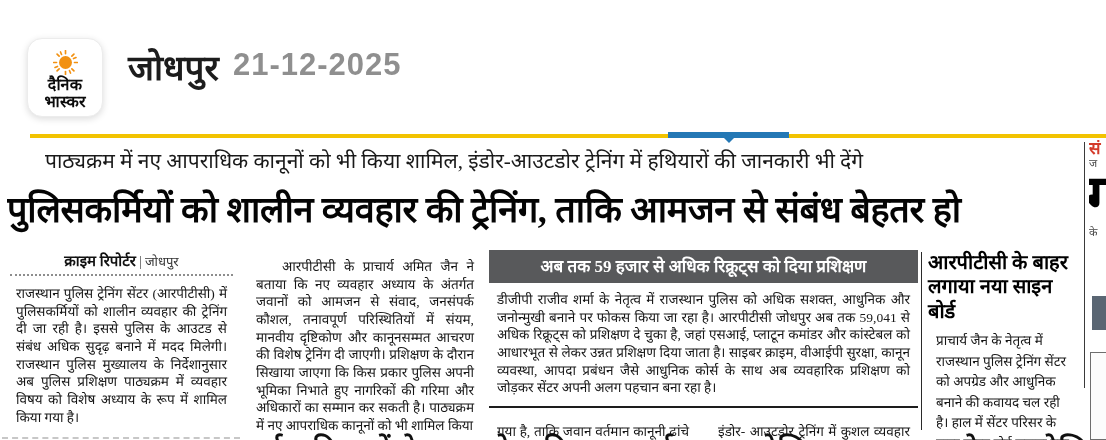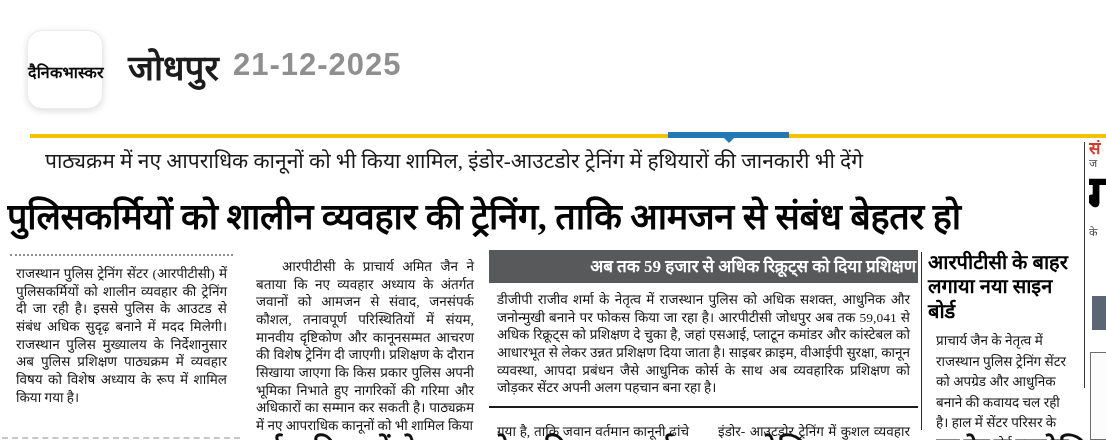--- a/index.html
+++ b/index.html
@@ -1,59 +1,59 @@
 <!DOCTYPE html>
 <html><head>
 <meta charset="utf-8">
 <style>
   html,body{margin:0;padding:0;background:#fff;}
   .page{position:relative;width:1106px;height:440px;background:#ffffff;overflow:hidden;
         font-family:"Liberation Serif","DejaVu Serif",serif;color:#111;}
 
   
-  .logo-card{position:absolute;left:27px;top:30px;width:76px;height:79px;border-radius:15px;
+  .logo-card{position:absolute;left:27px;top:38px;width:76px;height:79px;border-radius:15px;
              background:#fff;border:1px solid #ececec;box-shadow:0 2px 7px rgba(0,0,0,.14);
-             display:flex;flex-direction:row;align-items:center;padding-top:5px;box-sizing:border-box;
-             font-family:"Liberation Sans","DejaVu Sans",sans-serif;cursor:pointer;}
+             display:flex;flex-direction:column;align-items:center;padding-top:5px;box-sizing:border-box;
+             font-family:"Liberation Sans","DejaVu Sans",sans-serif;cursor:pointer;justify-content:center;}
   .sun{width:25px;height:25px;margin-bottom:1px;}
   .logo-line{font-size:16px;font-weight:800;line-height:17px;color:#0b0b0b;letter-spacing:.2px;}
   .city{position:absolute;left:128px;top:43px;font-family:"Liberation Sans","DejaVu Sans",sans-serif;
         font-weight:700;font-size:35px;color:#1c1c1c;}
   .date{position:absolute;left:233px;top:47px;font-family:"Liberation Sans","DejaVu Sans",sans-serif;
         font-weight:700;font-size:31px;color:#8f8f8f;letter-spacing:1px;}
 
   
   .rule-yellow{position:absolute;left:30px;top:134px;width:1076px;height:4px;background:#f2c300;}
   .rule-blue{position:absolute;left:668px;top:132px;width:121px;height:6px;background:#2478b5;}
   .notch{position:absolute;left:50%;top:6px;margin-left:-5px;width:0;height:0;display:block;
          border-left:5px solid transparent;border-right:5px solid transparent;border-top:5px solid #2478b5;}
 
   
   .kicker{position:absolute;left:45px;top:146px;width:1060px;font-size:21px;font-weight:500;
           color:#191919;white-space:nowrap;overflow:hidden;}
-  .headline{position:absolute;left:7px;top:191px;margin:0;width:1099px;font-size:36px;font-weight:800;
+  .headline{position:absolute;left:7px;top:184px;margin:0;width:1099px;font-size:36px;font-weight:800;
             color:#040404;white-space:nowrap;overflow:hidden;letter-spacing:-.3px;}
 
   
   .col{position:absolute;top:250px;}
   .col1{left:8px;width:227px;}
   .col2{left:248px;width:234px;}
   .mid{left:489px;width:429px;}
   .side{left:928px;width:153px;}
   .body{font-size:13.5px;line-height:1.31;color:#161616;margin:8px;}
   .jt{text-align:justify;}
   .indent{text-indent:26px;}
 
   .byline{text-align:center;font-size:15px;color:#111;}
   .byline b{font-weight:700;}
   .pipe{margin:0 3px;color:#555;font-weight:300;}
   .byline-city{font-size:13px;color:#333;}
   .dotline{border-bottom:2px dotted #8d8d8d;margin:4px 2px 9px;}
 
-  .strip{background:#58595b;color:#fff;font-weight:700;font-size:17px;text-align:right;
+  .strip{background:#58595b;color:#fff;font-weight:700;font-size:17px;text-align:center;
          padding:4px 2px 6px;margin-bottom:8px;}
   .hline{border-top:2px solid #1d1d1d;margin:9px 0 7px;}
   .cont-row{display:flex;gap:13px;}
   .cont-row .body{flex:1;}
 
   .side-hl{margin:0 0 7px;font-size:20px;line-height:1.22;font-weight:800;color:#000;}
   .side .body{line-height:1.52;}
 
   .vline{position:absolute;width:1px;background:#2a2a2a;}
   .v1{left:921px;top:252px;height:178px;}
@@ -105,20 +105,23 @@
 
     <div class="rule-yellow"></div>
     <div class="rule-blue">
         <i class="notch"></i>
       </div>
 
     <div class="kicker">पाठ्यक्रम में नए आपराधिक कानूनों को भी किया शामिल, इंडोर-आउटडोर ट्रेनिंग में हथियारों की जानकारी भी देंगे</div>
     <h1 class="headline">पुलिसकर्मियों को शालीन व्यवहार की ट्रेनिंग, ताकि आमजन से संबंध बेहतर हो</h1>
 
     <div class="col col1">
+      <div class="byline">
+        <b>क्राइम रिपोर्टर</b><span class="pipe">|</span><span class="byline-city">जोधपुर</span>
+      </div>
       <div class="dotline"></div>
       <p class="body jt">राजस्थान पुलिस ट्रेनिंग सेंटर (आरपीटीसी) में पुलिसकर्मियों को शालीन व्यवहार की ट्रेनिंग दी जा रही है। इससे पुलिस के आउटड से संबंध अधिक सुदृढ़ बनाने में मदद मिलेगी। राजस्थान पुलिस मुख्यालय के निर्देशानुसार अब पुलिस प्रशिक्षण पाठ्यक्रम में व्यवहार विषय को विशेष अध्याय के रूप में शामिल किया गया है।</p>
     </div>
 
     <div class="col col2">
       <p class="body jt indent">आरपीटीसी के प्राचार्य अमित जैन ने बताया कि नए व्यवहार अध्याय के अंतर्गत जवानों को आमजन से संवाद, जनसंपर्क कौशल, तनावपूर्ण परिस्थितियों में संयम, मानवीय दृष्टिकोण और कानूनसम्मत आचरण की विशेष ट्रेनिंग दी जाएगी। प्रशिक्षण के दौरान सिखाया जाएगा कि किस प्रकार पुलिस अपनी भूमिका निभाते हुए नागरिकों की गरिमा और अधिकारों का सम्मान कर सकती है। पाठ्यक्रम में नए आपराधिक कानूनों को भी शामिल किया</p>
     </div>
 
     <div class="col mid">
       <div class="strip">अब तक 59 हजार से अधिक रिक्रूट्स को दिया प्रशिक्षण</div>

